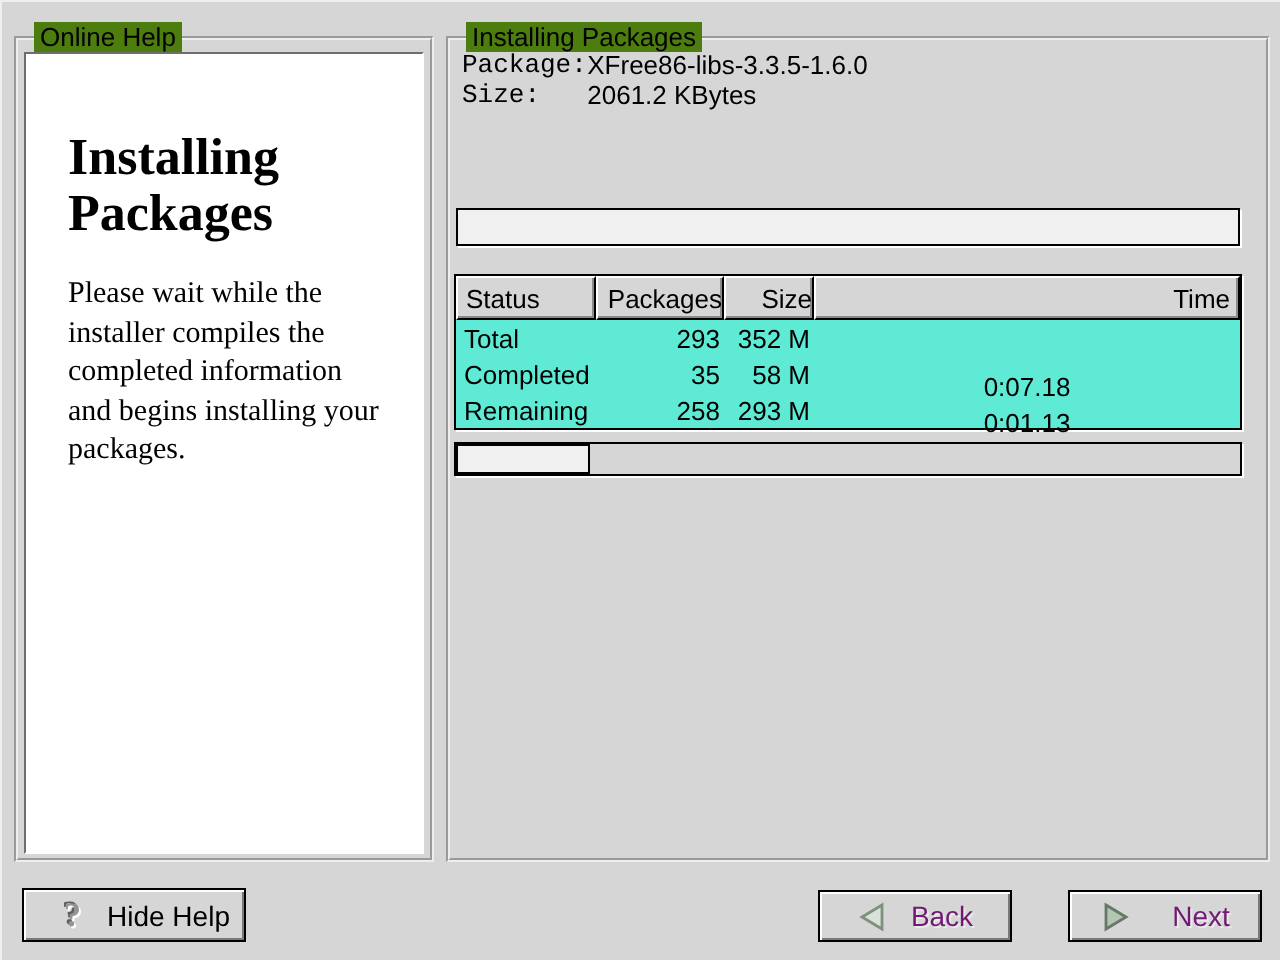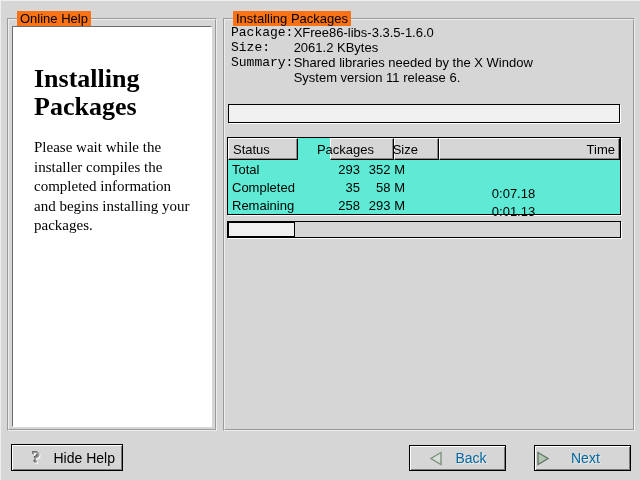--- a/index.html
+++ b/index.html
@@ -10,21 +10,21 @@
     font-size:13px; color:#000;
     border-top:1px solid #efefef; border-left:1px solid #efefef;
     box-sizing:border-box;
   }
   .frame {
     position:absolute;
     border:2px groove #eeeeee;
   }
   .frame-label {
     position:absolute; top:-9px; left:8px;
-    background:#f97316; padding:0 3px;
+    background:#4d7c0f; padding:0 3px;
     font-size:13px; white-space:nowrap;
   }
   
   .help-white {
     position:absolute; left:11px; top:25px; width:200px; height:401px;
     background:#ffffff;
     border:1px solid; border-color:#6e6e6e #ffffff #ffffff #6e6e6e;
     box-sizing:border-box;
   }
   .help-title {
@@ -66,43 +66,43 @@
   }
   .clist-header { display:flex; height:22px; }
   .hcell {
     background:#d6d6d6; box-sizing:border-box;
     border:1px solid; border-color:#ffffff #000000 #000000 #ffffff;
     box-shadow:inset -1px -1px 0 #8a8a8a;
     padding:2px 4px; font-size:13px;
     display:flex; align-items:center;
   }
   .hcell.c0 { width:70px; }
-  .hcell.c1 { width:64px; justify-content:flex-end; padding-right:19px;margin-left:32px; }
-  .hcell.c2 { width:45px; justify-content:flex-end; padding-right:20px; }
+  .hcell.c1 { width:64px; justify-content:flex-end; padding-right:0; }
+  .hcell.c2 { width:45px; justify-content:flex-end; padding-right:0; }
   .hcell.c3 { flex:1; justify-content:flex-end; }
   .clist-row { display:flex; height:18px; align-items:center; font-size:13px; }
   .bcell { box-sizing:border-box; padding:0 4px; white-space:nowrap; }
   .bcell.c0 { width:70px; }
   .bcell.c1 { width:64px; text-align:right; padding-right:2px; }
   .bcell.c2 { width:45px; text-align:right; padding-right:2px; }
   .bcell.c3 { flex:1; text-align:center;margin-top:48px; }
   
   .btn {
     position:absolute; box-sizing:border-box;
     background:#d6d6d6;
     border:1px solid #000;
     box-shadow:inset 1px 1px 0 #ffffff, inset -1px -1px 0 #7a7a7a;
     display:flex; align-items:center;
     font-size:14px; cursor:default;
   }
   .btn .lbl { pointer-events:none; }
   .btn-hidehelp { left:10px; top:443px; width:112px; height:27px; padding-left:20px; gap:13px; }
   .btn-back { left:408px; top:444px; width:97px; height:26px; justify-content:center; gap:11px; }
-  .btn-next { left:533px; top:444px; width:97px; height:26px; gap:20px; }
-  .btn-back .lbl, .btn-next .lbl { color:#0369a1; text-shadow:1px 1px 0 #e9e9e9; }
+  .btn-next { left:533px; top:444px; width:97px; height:26px; justify-content:center; gap:20px; }
+  .btn-back .lbl, .btn-next .lbl { color:#701a75; text-shadow:1px 1px 0 #e9e9e9; }
   .qmark {
     font-family:"Liberation Serif", serif;
     font-weight:bold; font-size:17px; line-height:1;
     color:#949494; text-shadow:1px 1px 0 #ffffff, -1px -1px 0 #5f5f5f;
   }
   .arrow-svg { display:block; }
 </style>
 </head>
 <body>
 
@@ -121,24 +121,20 @@
   </div>
 
   <div class="info-block">
     <div class="info-row">
       <span class="info-label">Package:</span>
       <span class="info-value">XFree86-libs-3.3.5-1.6.0</span>
     </div>
     <div class="info-row">
       <span class="info-label">Size:</span>
       <span class="info-value">2061.2 KBytes</span>
-    </div>
-    <div class="info-row">
-      <span class="info-label">Summary:</span>
-      <span class="info-value wrap">Shared libraries needed by the X Window System version 11 release 6.</span>
     </div>
   </div>
 
   <div class="trough light" style="left:227px; top:103px; width:392px; height:19px;">
     
   </div>
 
   <div class="clist">
     <div class="clist-header">
       <div class="hcell c0">Status</div>

